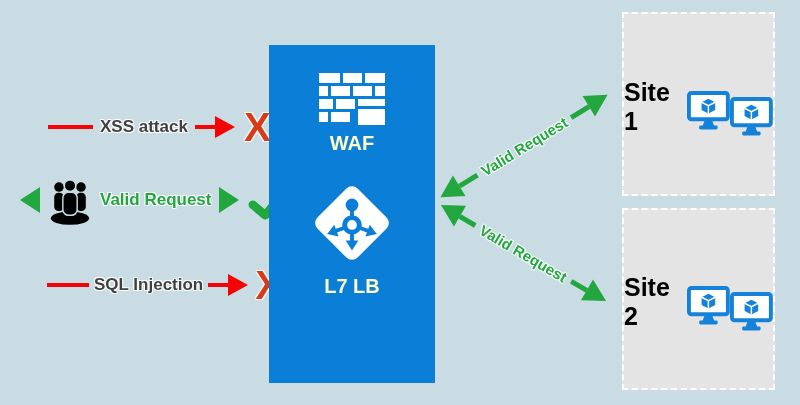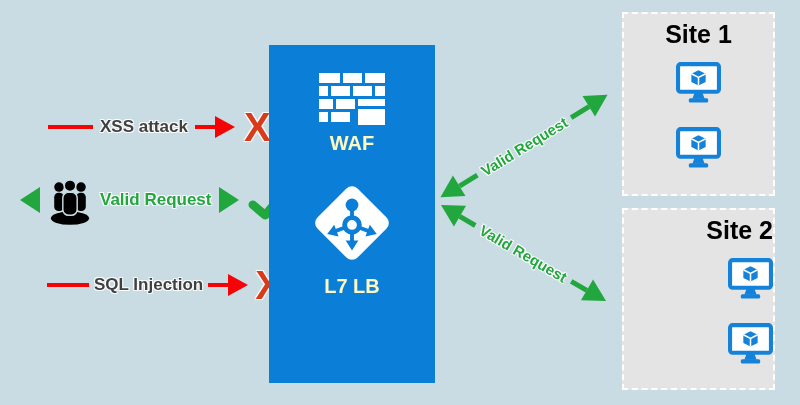--- a/index.html
+++ b/index.html
@@ -38,23 +38,23 @@
   .gw-title{color:#fff;font-weight:bold;font-size:20px;line-height:1.3;
             text-align:center;margin-top:13px;width:140px;}
   .waf-icon{width:70px;height:52px;margin-top:28px;}
   .gw-sub{color:#fef9c3;font-weight:bold;font-size:20px;margin-top:7px;}
   .lb-icon{width:88px;height:88px;margin-top:24px;}
   .lb-label{margin-top:8px;}
 
   
   .site{position:absolute;left:622px;width:153px;background:#e4e4e4;
         border:2px dashed #fff;box-sizing:border-box;
-        display:flex;flex-direction:column;align-items:center;}
+        display:flex;align-items:center;}
   #site1{top:12px;height:184px;}
-  #site2{top:208px;height:182px;align-items:flex-end;}
+  #site2{top:208px;height:182px;}
   .site-title{font-weight:bold;font-size:25px;color:#000;margin-top:6px;}
   .vm{width:45px;height:41px;margin-top:13px;}
   .vm + .vm{margin-top:24px;}
 
   
   .garrow{position:absolute;display:flex;align-items:center;height:26px;}
   .gshaft{flex:1;height:5px;background:#21a73e;}
   .gtri-l{width:0;height:0;border-right:22px solid #21a73e;
           border-top:12px solid transparent;border-bottom:12px solid transparent;}
   .gtri-r{width:0;height:0;border-left:22px solid #21a73e;

